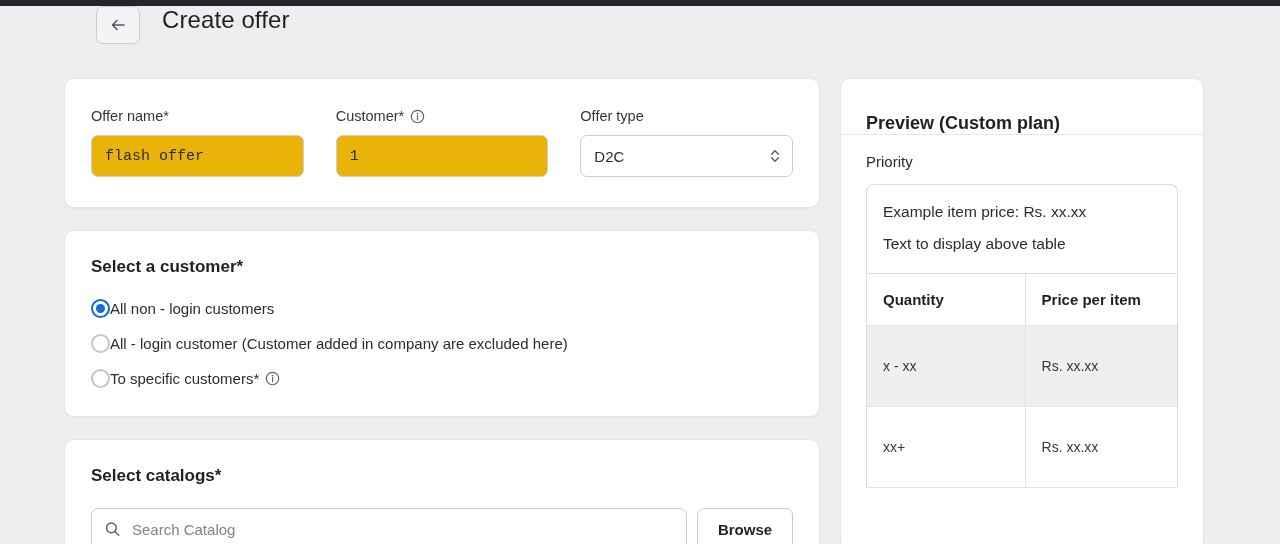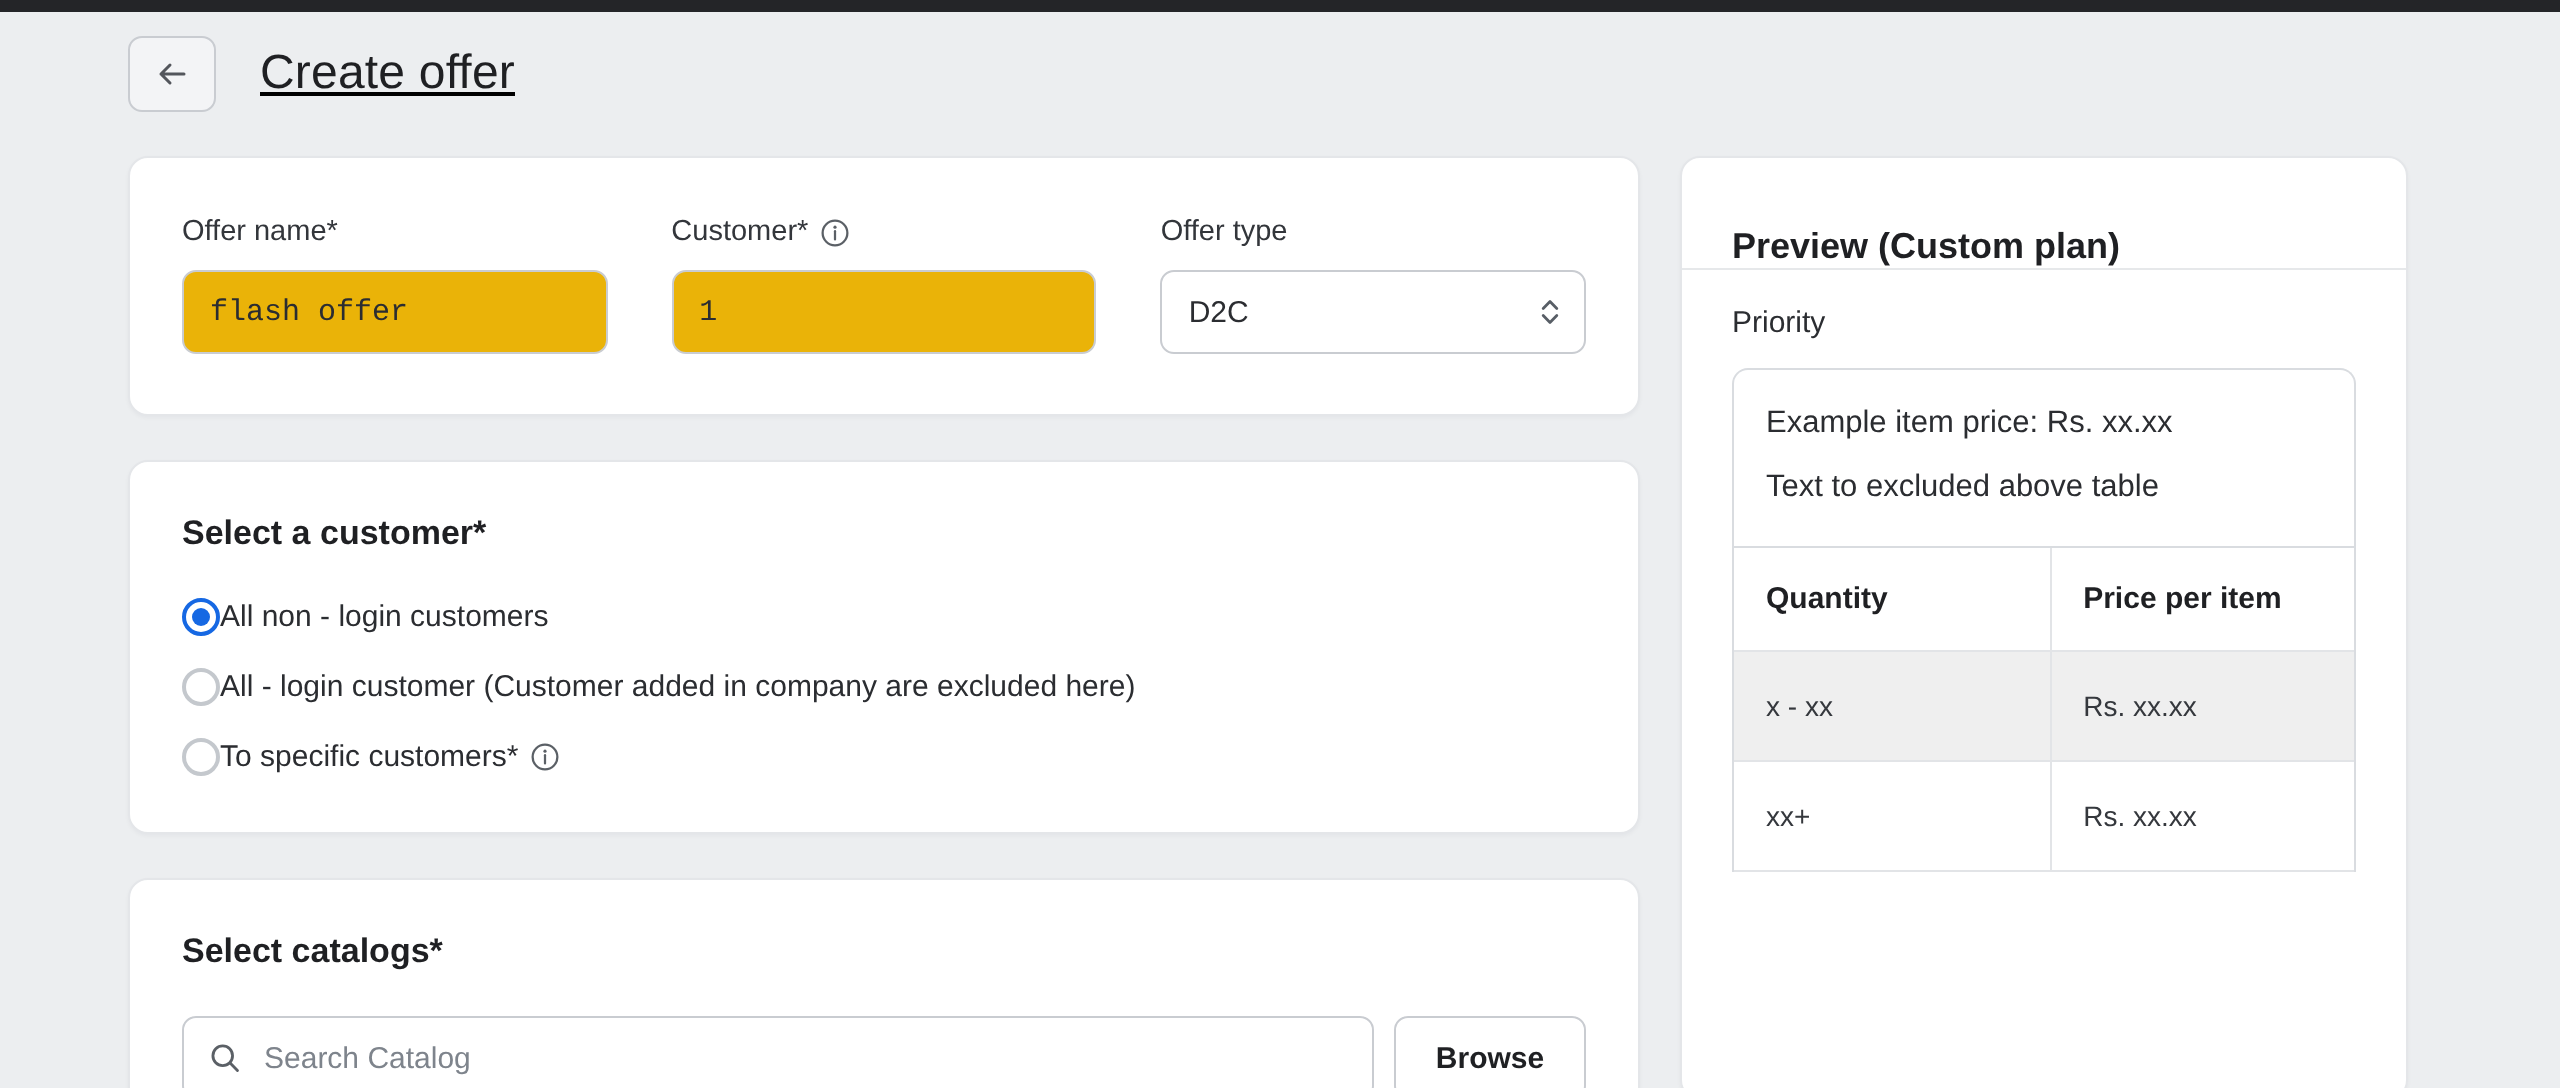--- a/index.html
+++ b/index.html
@@ -21,23 +21,22 @@
   .page {
     position: absolute; left: 0; top: 6px;
     width: 1280px; height: 538px;
     background: #eceef0;
   }
 
   
   .header {
     position: absolute; left: 0; top: 0;
     width: 1280px; height: 62px;
-    display: flex; align-items: center;
-    padding-left: 64px;
-    text-decoration: underline;
+    display: flex; 
+    padding-left: 96px;
   }
   .back-btn {
     width: 44px; height: 38px;
     background: #f3f4f6;
     border: 1px solid #c9ccd1;
     border-radius: 7px;
     display: flex; align-items: center; justify-content: center;
     cursor: pointer;
     flex: none;
   }
@@ -250,21 +249,21 @@
     font-weight: bold;
     color: #1f2023;
     padding: 17px 16px;
     background: #fff;
     border-top: 1px solid #d9dce0;
     border-bottom: 1px solid #e2e4e7;
   }
   .preview-table td {
     font-size: 14px;
     color: #35383d;
-    padding: 19px 16px;
+    padding: 32px 16px;
     border-bottom: 1px solid #e2e4e7;
   }
   .preview-table th + th,
   .preview-table td + td { border-left: 1px solid #e2e4e7; }
   .preview-table tbody tr:nth-child(odd) td { background: #efefef; }
   .preview-table tbody tr:nth-child(even) td { background: #ffffff; }
   .preview-table col.c1 { width: 51%; }
   .preview-table col.c2 { width: 49%; }
 </style>
 </head>
@@ -383,21 +382,21 @@
   <div class="preview-card">
     <div class="preview-header">
       <span class="preview-title">Preview (Custom plan)</span>
     </div>
     <div class="preview-body">
       <div class="template-label">Priority</div>
 
       <div class="template-box">
         <div class="template-text">
           <p>Example item price: Rs. xx.xx</p>
-          <p>Text to excluded above table</p>
+          <p>Text to display above table</p>
         </div>
 
         <table class="preview-table">
           <colgroup>
               <col class="c1">
               <col class="c2">
             </colgroup>
           <thead>
             <tr>
               <th>Quantity</th>

